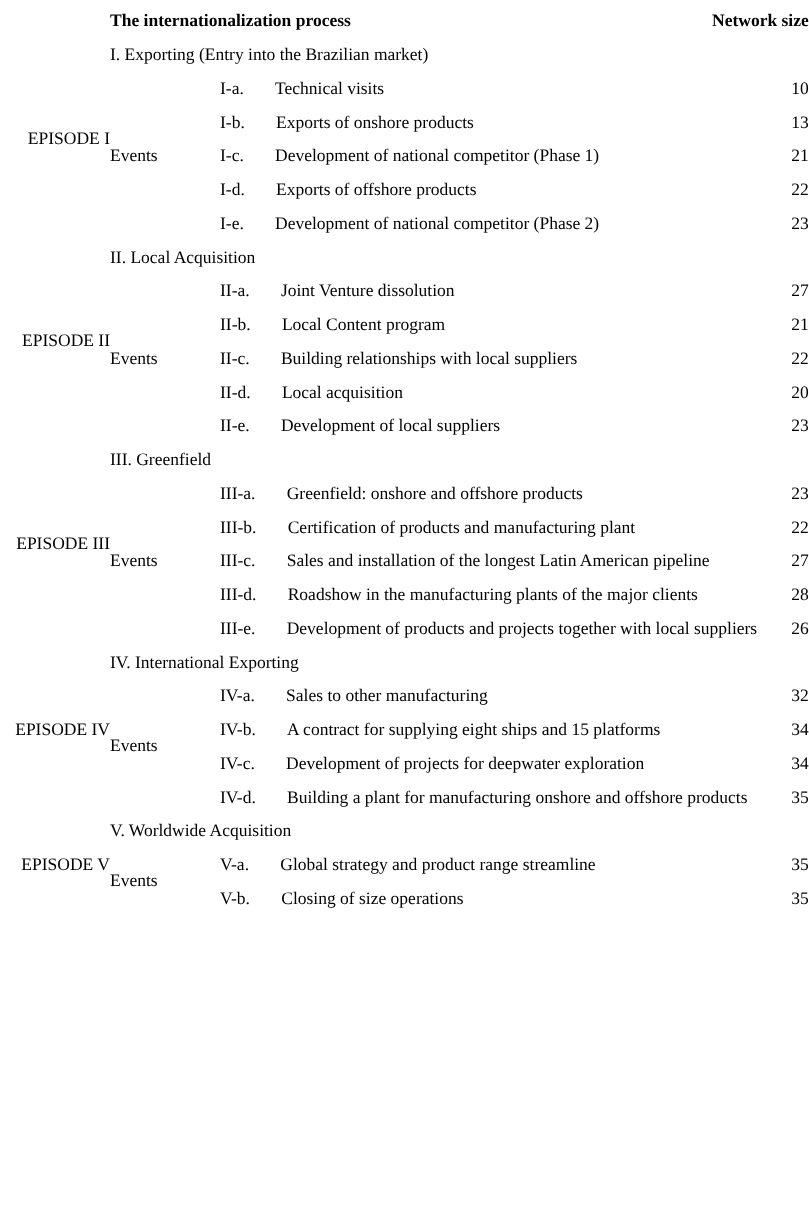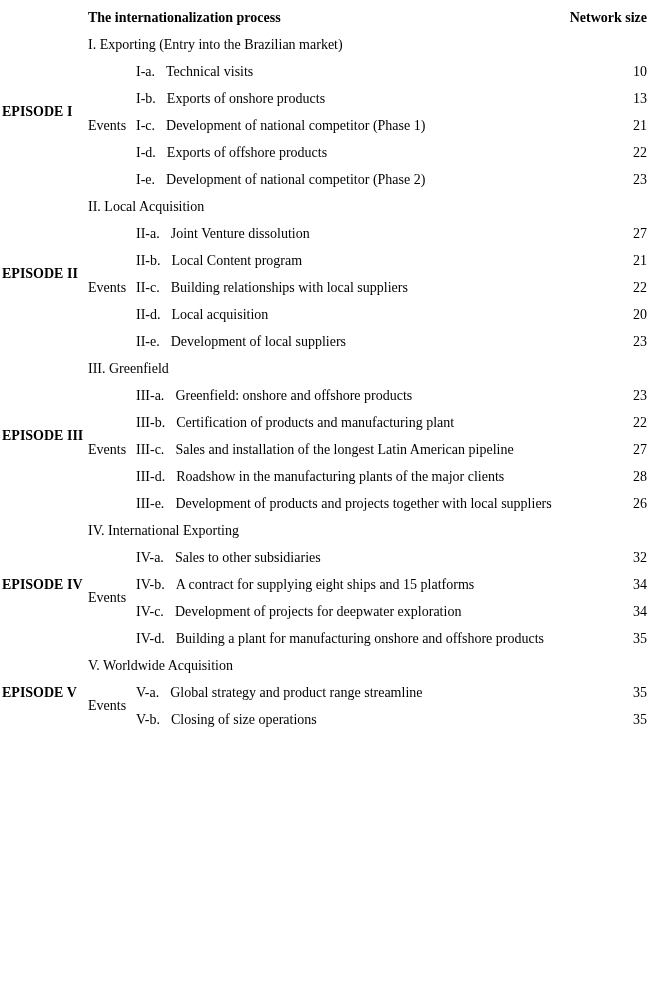--- a/index.html
+++ b/index.html
@@ -20,31 +20,30 @@
     padding: 0;
     height: 27px;
     vertical-align: top;
     line-height: 17px;
     white-space: nowrap;
     overflow: visible;
   }
   td.th { font-weight: bold; text-align: left; }
   td.num { text-align: right; }
   td.episode {
-    text-align: left;
+    text-align: right;
     vertical-align: middle;
     padding-bottom: 11px;
-    font-weight: bold;
   }
   td.events {
     vertical-align: middle;
     padding-bottom: 11px;
   }
-  span.eid { display: inline-block; }
-  span.etext { margin-left: 11px; }
+  span.eid { display: inline-block; margin-left: 40px; }
+  span.etext { margin-left: 25px; }
 </style>
 </head>
 <body>
 
 <table class="proc">
   <colgroup>
     <col style="width:86px">
       <col style="width:48px">
       <col style="width:419px">
       <col style="width:92px">
@@ -138,21 +137,21 @@
     <td class="num">26</td>
   </tr>
 
   <tr>
     <td class="episode" rowspan="5">EPISODE IV</td>
     <td colspan="2">IV. International Exporting</td>
     <td class="num"></td>
   </tr>
   <tr>
     <td class="events" rowspan="4">Events</td>
-    <td><span class="eid">IV-a.</span><span class="etext">Sales to other subsidiaries</span></td>
+    <td><span class="eid">IV-a.</span><span class="etext">Sales to other manufacturing</span></td>
     <td class="num">32</td>
   </tr>
   <tr>
     <td><span class="eid">IV-b.</span><span class="etext">A contract for supplying eight ships and 15 platforms</span></td>
     <td class="num">34</td>
   </tr>
   <tr>
     <td><span class="eid">IV-c.</span><span class="etext">Development of projects for deepwater exploration</span></td>
     <td class="num">34</td>
   </tr>

